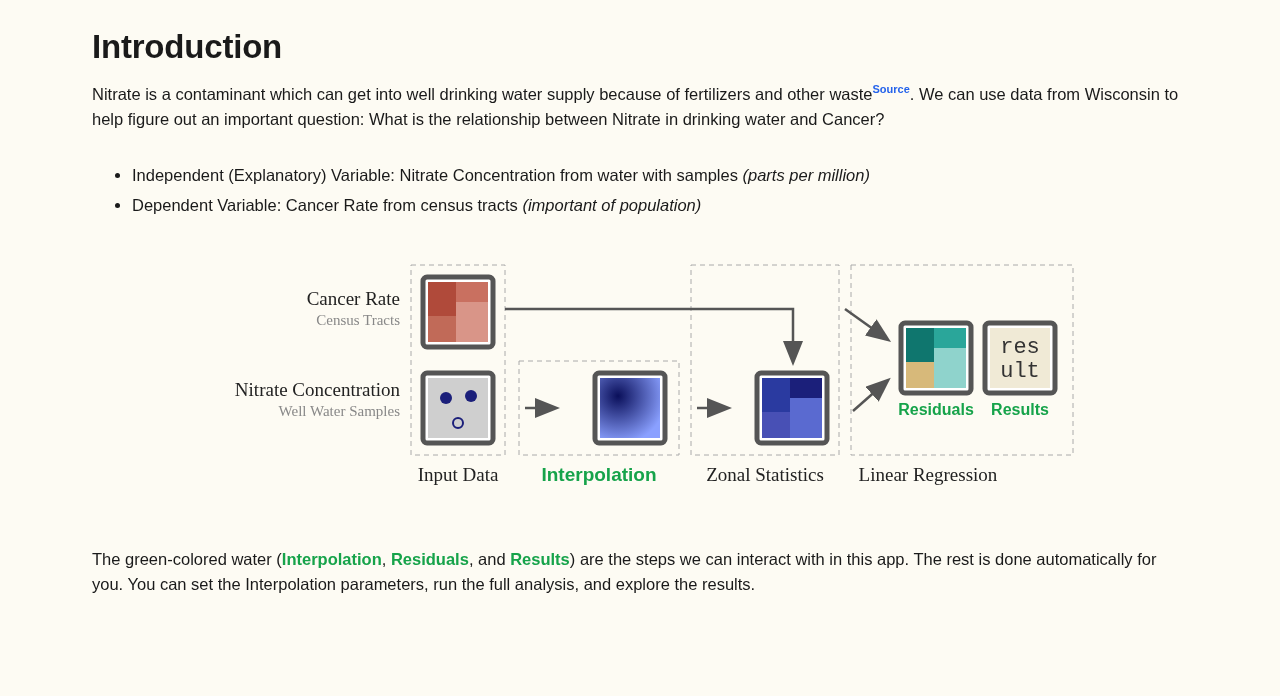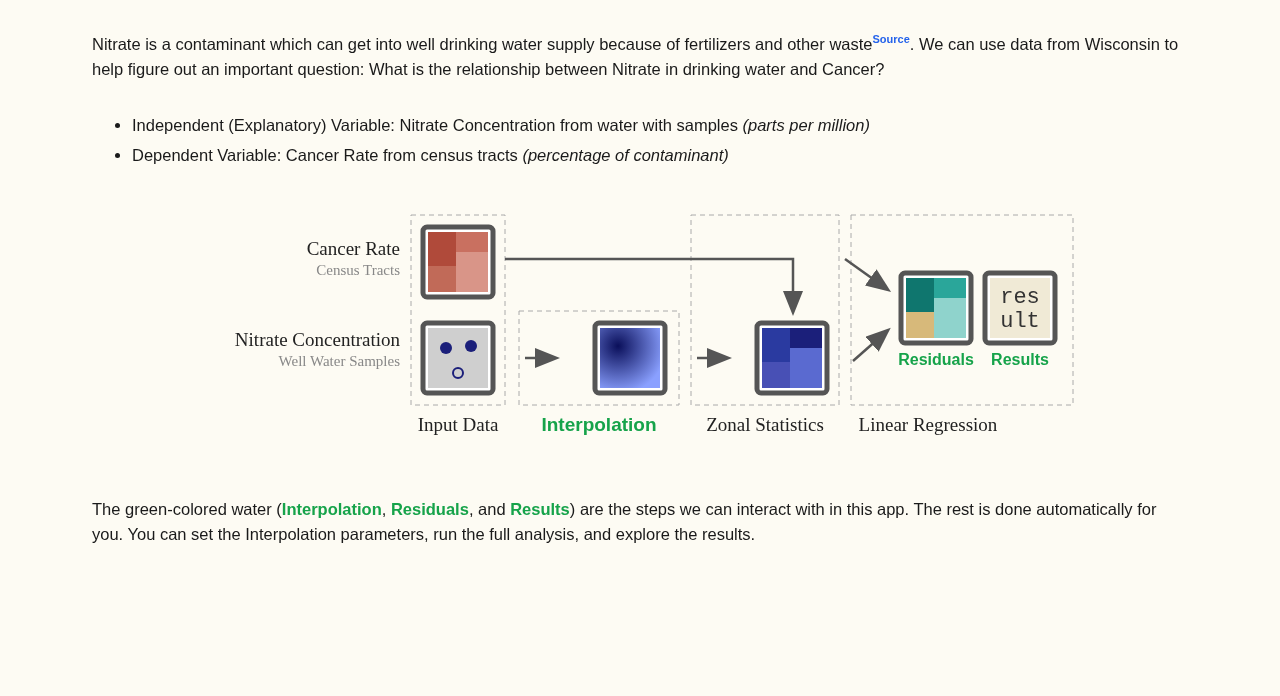--- a/index.html
+++ b/index.html
@@ -48,32 +48,33 @@
     margin: 34px 0 44px 0;
   }
   .green { color: #16a34a; font-weight: 700; }
 </style>
 </head>
 <body>
 
 <div class="container">
 
   <section class="section">
+    <h1>Introduction</h1>
     <p>
       <span>Nitrate is a contaminant which can get into well drinking water supply because of fertilizers and other waste</span><sup><a href="#">Source</a></sup><span>. We can use data from Wisconsin to help figure out an important question: </span><span class="bold">What is the relationship between Nitrate in drinking water and Cancer?</span>
     </p>
   </section>
 
   <section class="section">
     <ul>
       <li>
         <span>Independent (Explanatory) Variable: </span><span class="bold">Nitrate Concentration</span><span> from water with samples </span><span class="italic">(parts per million)</span>
       </li>
       <li>
-        <span>Dependent Variable: </span><span class="bold">Cancer Rate</span><span> from census tracts </span><span class="italic">(percentage of contaminant)</span>
+        <span>Dependent Variable: </span><span class="bold">Cancer Rate</span><span> from census tracts </span><span class="italic">(important of population)</span>
       </li>
     </ul>
 
     <div class="diagram-wrap">
 
       <svg width="870" height="250" viewBox="0 0 870 250">
         <defs>
           <marker id="arrowhead" markerWidth="10" markerHeight="8" refX="8" refY="4" orient="auto">
             <polygon points="0 0, 10 4, 0 8" fill="#555"></polygon>
           </marker>

